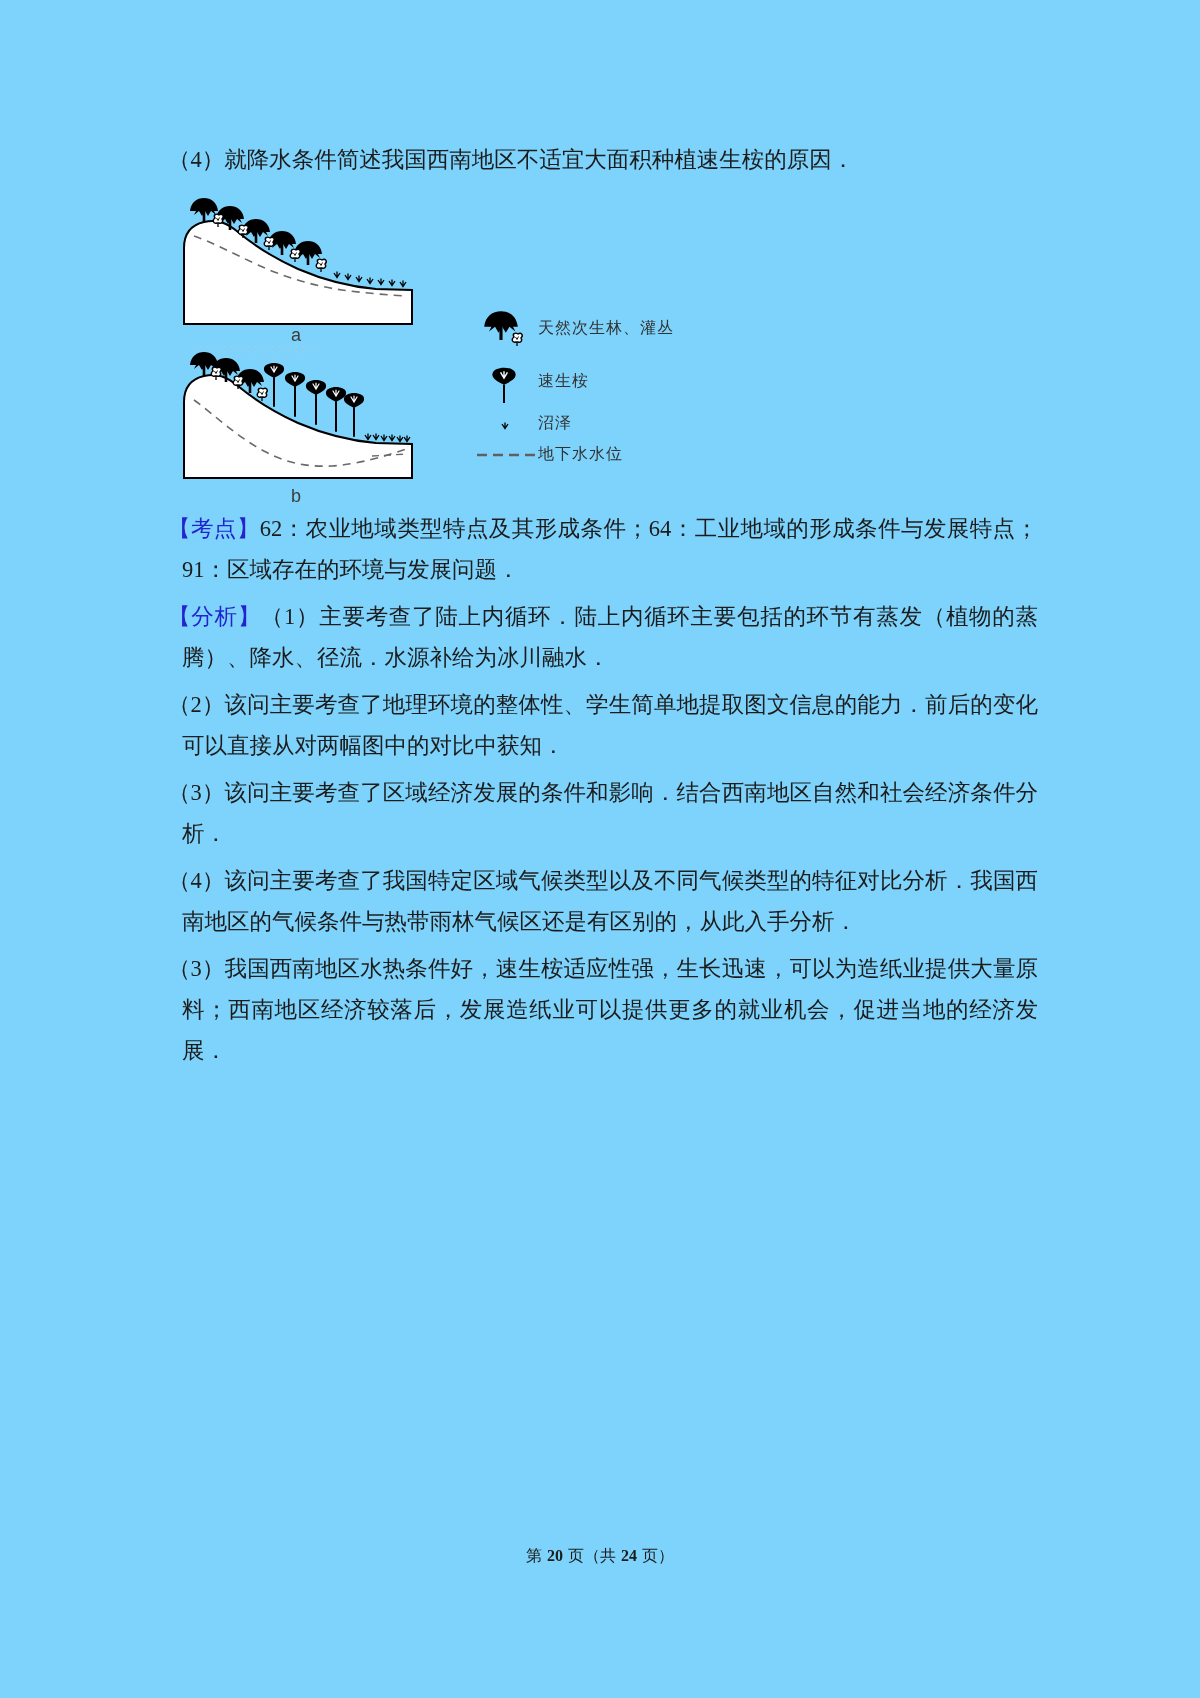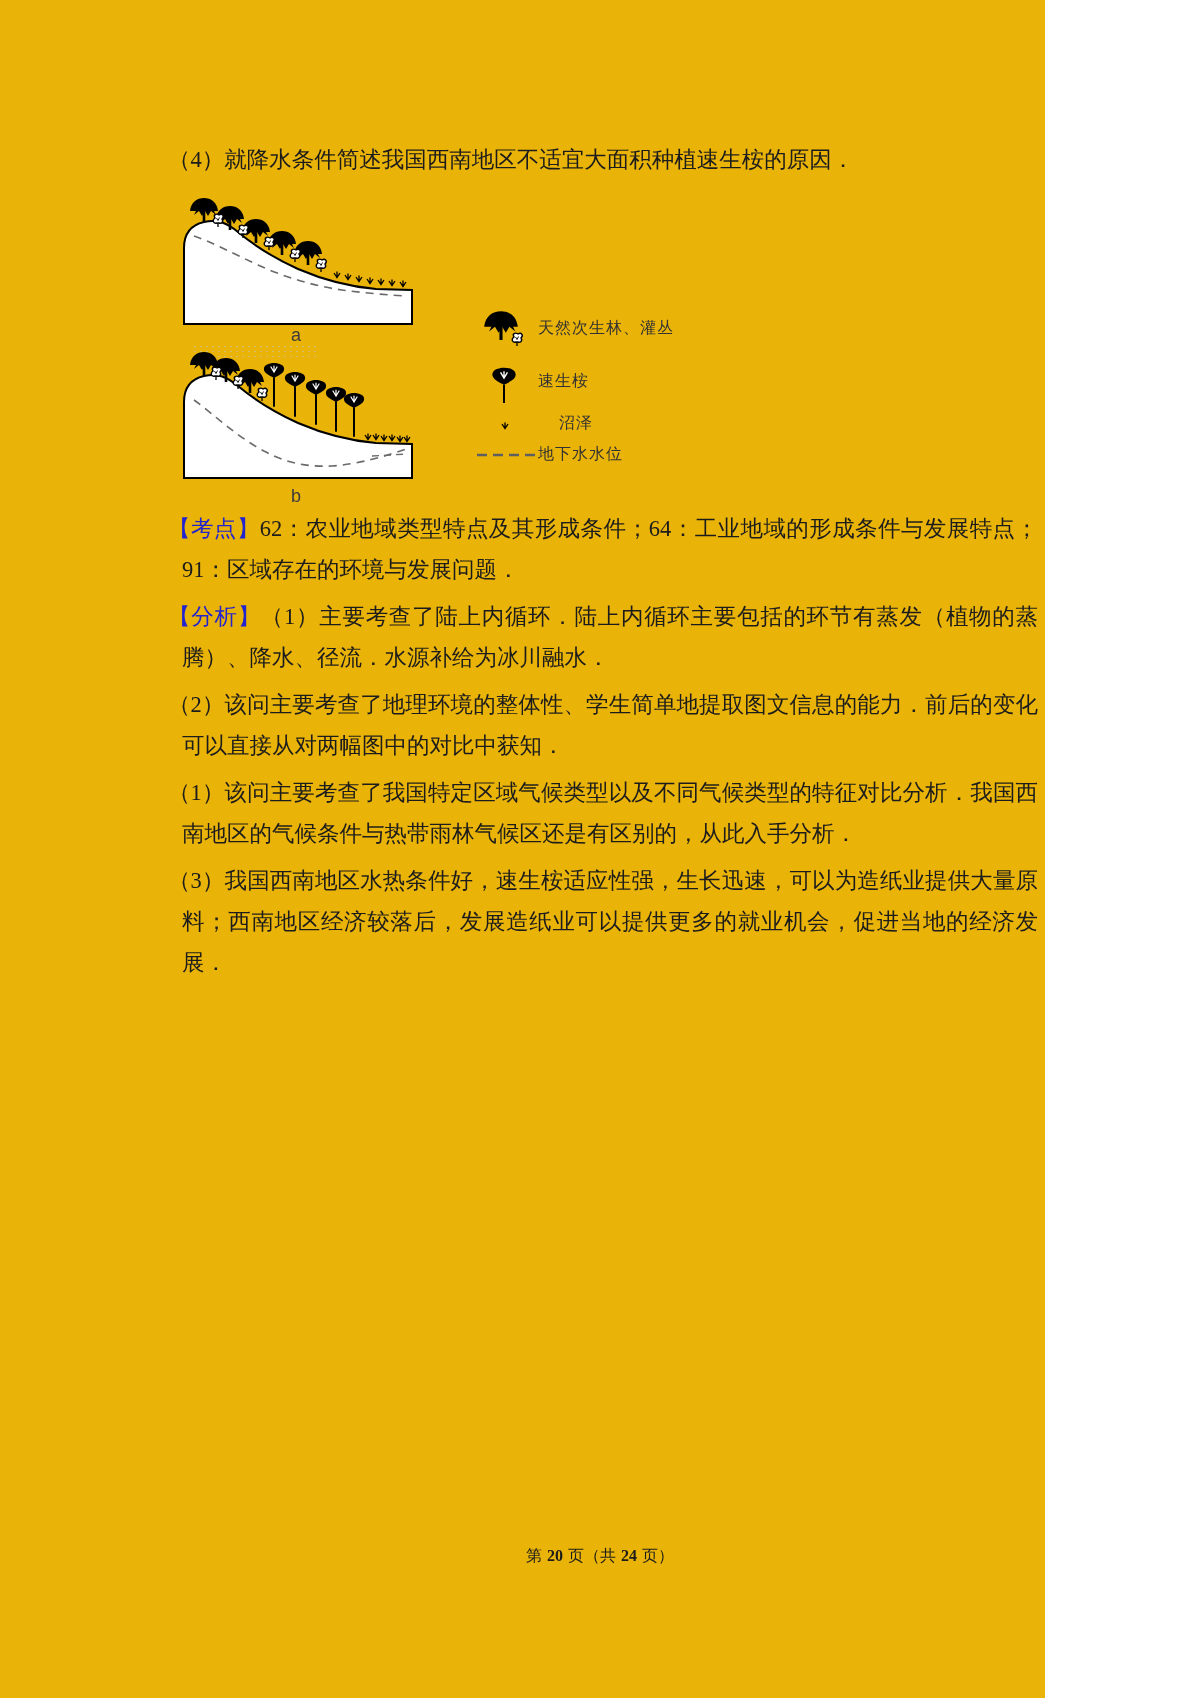--- a/index.html
+++ b/index.html
@@ -2,21 +2,21 @@
 <html><head>
 <meta charset="utf-8">
 <style>
   html,body { margin:0; padding:0; }
   body {
     width:1200px; height:1698px; background:#ffffff;
     font-family:"Liberation Serif","DejaVu Serif",serif;
     color:#1c1c1c;
     -webkit-font-smoothing:antialiased;
   }
-  .page { position:relative; width:1045px; height:1698px; overflow:hidden; background:#eab308; }
+  .page { position:relative; width:1200px; height:1698px; overflow:hidden; background:#7dd3fc; }
   .content { position:absolute; left:168px; top:140px; width:870px; }
 
   .qline { font-size:22.5px; line-height:40px; margin:0; }
 
   
   .figure { position:relative; height:314px; margin-top:14px; }
   .diagram-a { position:absolute; left:6px; top:0; }
   .diagram-b { position:absolute; left:6px; top:152px; }
   .scan-artifact {
     position:absolute; left:24px; top:150px; width:128px; height:13px;
@@ -153,21 +153,21 @@
         </div>
         <div class="legend-row">
           <span class="legend-icon-cell">
             <svg width="46" height="48" viewBox="0 0 46 48">
               <line x1="20" y1="46" x2="20" y2="28" stroke="#000" stroke-width="2"></line>
               <use href="#euccanopy" x="20" y="28" transform="scale(1.15)" transform-origin="20 28"></use>
             </svg>
           </span>
           <span class="legend-label">速生桉</span>
         </div>
-        <div class="legend-row" style="margin-top:8px;gap:21px;">
+        <div class="legend-row" style="margin-top:8px;">
           <span class="legend-icon-cell">
             <svg width="46" height="16" viewBox="0 0 46 16">
                 <use href="#swamp" x="21" y="13"></use>
               </svg>
           </span>
           <span class="legend-label">沼泽</span>
         </div>
         <div class="legend-row" style="margin-top:10px;">
           <span class="legend-icon-cell">
             <svg width="62" height="12" viewBox="0 0 62 12">
@@ -176,21 +176,22 @@
           </span>
           <span class="legend-label">地下水水位</span>
         </div>
       </div>
     </div>
 
     <p class="para"><span class="tag">【考点】</span><span>62：农业地域类型特点及其形成条件；64：工业地域的形成条件与发展特点；91：区域存在的环境与发展问题．</span></p>
 
     <p class="para"><span class="tag">【分析】</span><span>（1）主要考查了陆上内循环．陆上内循环主要包括的环节有蒸发（植物的蒸腾）、降水、径流．水源补给为冰川融水．</span></p>
     <p class="para">（2）该问主要考查了地理环境的整体性、学生简单地提取图文信息的能力．前后的变化可以直接从对两幅图中的对比中获知．</p>
-    <p class="para">（1）该问主要考查了我国特定区域气候类型以及不同气候类型的特征对比分析．我国西南地区的气候条件与热带雨林气候区还是有区别的，从此入手分析．</p>
+    <p class="para">（3）该问主要考查了区域经济发展的条件和影响．结合西南地区自然和社会经济条件分析．</p>
+    <p class="para">（4）该问主要考查了我国特定区域气候类型以及不同气候类型的特征对比分析．我国西南地区的气候条件与热带雨林气候区还是有区别的，从此入手分析．</p>
 
     <p class="para">（3）我国西南地区水热条件好，速生桉适应性强，生长迅速，可以为造纸业提供大量原料；西南地区经济较落后，发展造纸业可以提供更多的就业机会，促进当地的经济发展．</p>
   </div>
 
   <div class="footer">
     <span>第</span><span class="num">20</span><span>页（共</span><span class="num">24</span><span>页）</span>
   </div>
 </div>
 
 </body></html>

